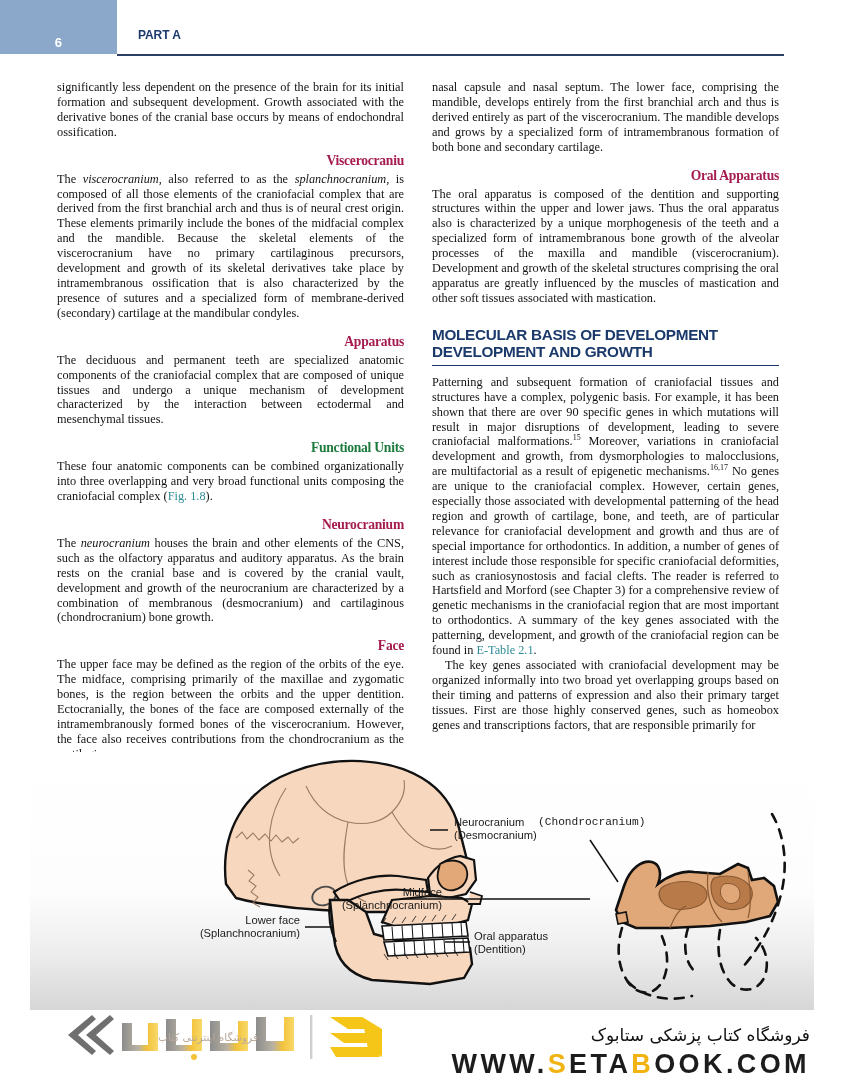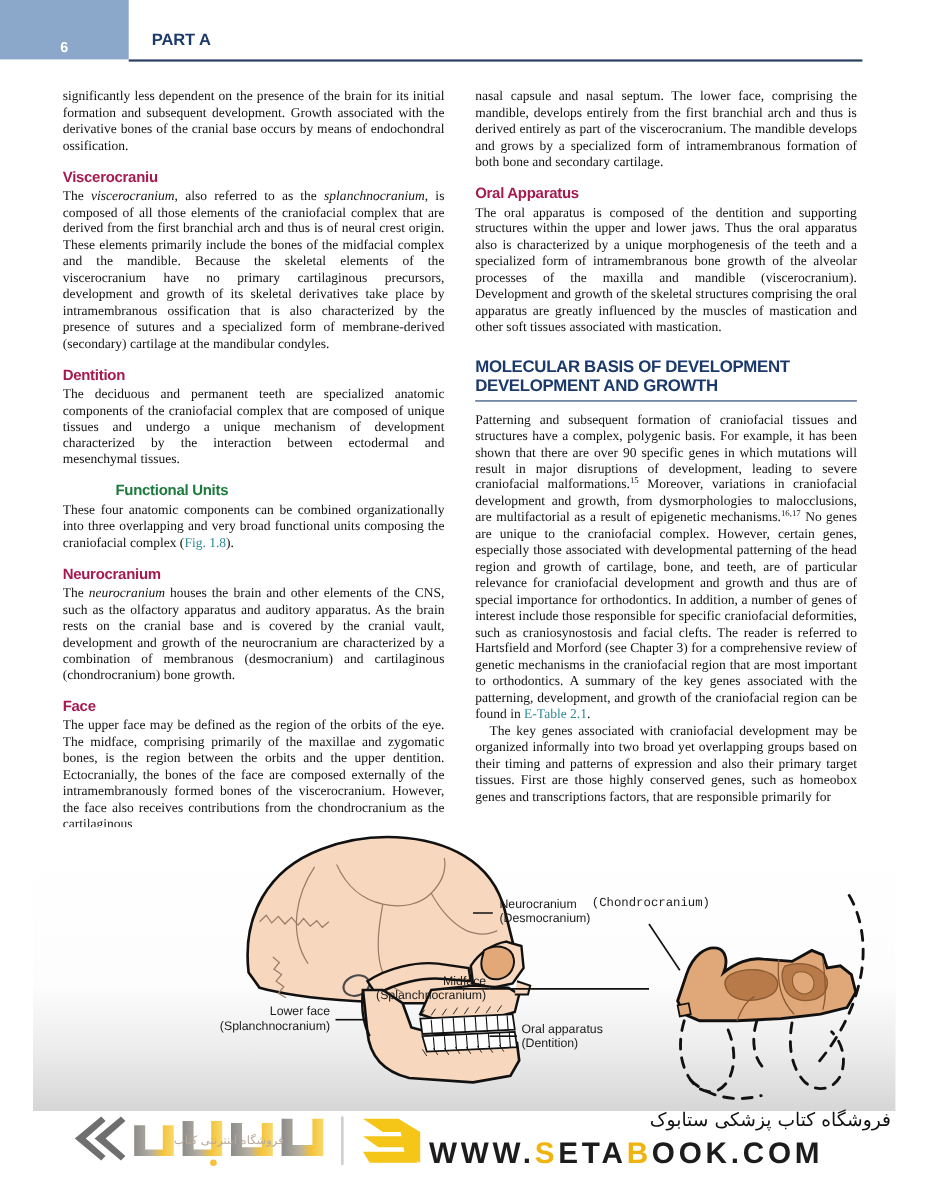--- a/index.html
+++ b/index.html
@@ -57,21 +57,21 @@
     position: absolute;
     left: 138px;
     top: 28px;
     display: flex;
     align-items: baseline;
     gap: 11px;
     white-space: nowrap;
   }
   .part-label {
     font-family: "Liberation Sans", sans-serif;
-    font-size: 15px;
+    font-size: 12px;
     font-weight: bold;
     color: #1b3a6b;
     letter-spacing: -0.1px;
   }
   .part-title {
     font-family: "Liberation Sans", sans-serif;
     font-size: 16.5px;
     font-weight: normal;
     color: #171717;
     letter-spacing: -0.2px;
@@ -99,27 +99,28 @@
     text-align: justify;
     text-justify: inter-word;
     color: #121212;
     hyphens: none;
     margin-bottom: 0;
   }
   p.body + p.body { text-indent: 13px; }
   p.body.after-head { text-indent: 0; }
 
   .h-sub {
-    font-family: Liberation Sans, sans-serif;
+    font-family: Liberation Serif, serif;
     font-size: 13.6px;
     font-weight: bold;
     color: #a51b4f;
     letter-spacing: -0.25px;
     margin-top: 13px;
     margin-bottom: 3px;
+    text-align: right;
   }
   .h-sub.green { color: #1d7a3d; padding-left: 48px; }
 
   .h-major {
     font-family: "Liberation Sans", sans-serif;
     font-size: 15.3px;
     font-weight: bold;
     color: #1b3a6b;
     letter-spacing: -0.3px;
     line-height: 17.5px;
@@ -175,21 +176,22 @@
     top: 18px;
     font-family: "DejaVu Sans", sans-serif;
     font-size: 10.5px;
     color: #b9a89a;
     direction: rtl;
     white-space: nowrap;
   }
   .brand-block {
     position: absolute;
     right: 34px;
-    top: 4px;
+    top: 20px;
+    text-align: right;
     width: 420px;
   }
   .brand-persian {
     font-family: "DejaVu Sans", sans-serif;
     font-size: 17px;
     color: #111111;
     direction: rtl;
     margin-bottom: 4px;
     white-space: nowrap;
   }
@@ -219,21 +221,21 @@
   </div>
 
   <div class="columns">
 
     <div class="col col-left">
       <p class="body">significantly less dependent on the presence of the brain for its initial formation and subsequent development. Growth associated with the derivative bones of the cranial base occurs by means of endochondral ossification.</p>
 
       <h3 class="h-sub">Viscerocraniu</h3>
       <p class="body after-head">The <i>viscerocranium</i>, also referred to as the <i>splanchnocranium</i>, is composed of all those elements of the craniofacial complex that are derived from the first branchial arch and thus is of neural crest origin. These elements primarily include the bones of the midfacial complex and the mandible. Because the skeletal elements of the viscerocranium have no primary cartilaginous precursors, development and growth of its skeletal derivatives take place by intramembranous ossification that is also characterized by the presence of sutures and a specialized form of membrane-derived (secondary) cartilage at the mandibular condyles.</p>
 
-      <h3 class="h-sub">Dentition</h3>
+      <h3 class="h-sub">Apparatus</h3>
       <p class="body after-head">The deciduous and permanent teeth are specialized anatomic components of the craniofacial complex that are composed of unique tissues and undergo a unique mechanism of development characterized by the interaction between ectodermal and mesenchymal tissues.</p>
 
       <h3 class="h-sub green">Functional Units</h3>
       <p class="body after-head">These four anatomic components can be combined organizationally into three overlapping and very broad functional units composing the craniofacial complex (<span class="xref">Fig. 1.8</span>).</p>
 
       <h3 class="h-sub">Neurocranium</h3>
       <p class="body after-head">The <i>neurocranium</i> houses the brain and other elements of the CNS, such as the olfactory apparatus and auditory apparatus. As the brain rests on the cranial base and is covered by the cranial vault, development and growth of the neurocranium are characterized by a combination of membranous (desmocranium) and cartilaginous (chondrocranium) bone growth.</p>
 
       <h3 class="h-sub">Face</h3>
       <p class="body after-head">The upper face may be defined as the region of the orbits of the eye. The midface, comprising primarily of the maxillae and zygomatic bones, is the region between the orbits and the upper dentition. Ectocranially, the bones of the face are composed externally of the intramembranously formed bones of the viscerocranium. However, the face also receives contributions from the chondrocranium as the cartilaginous</p>

